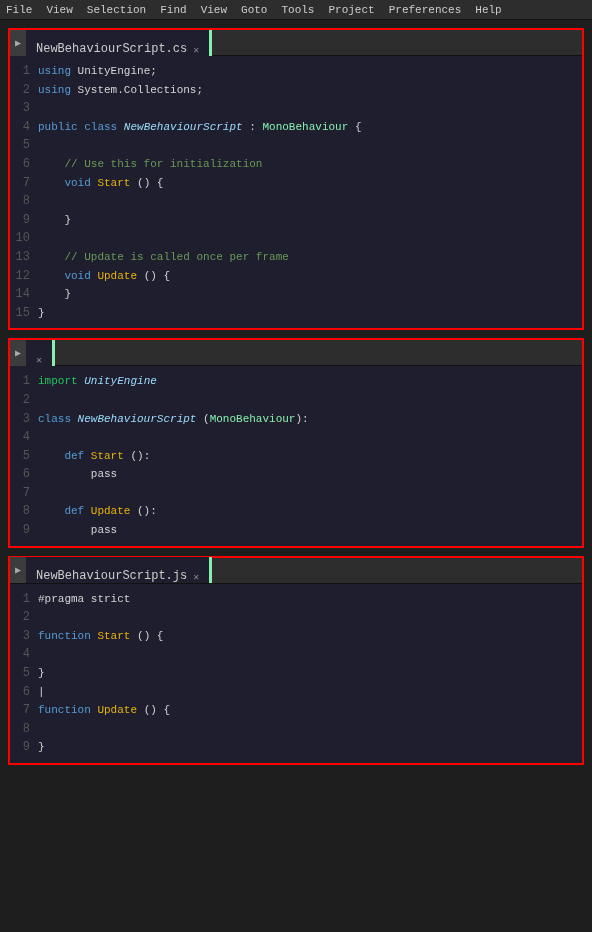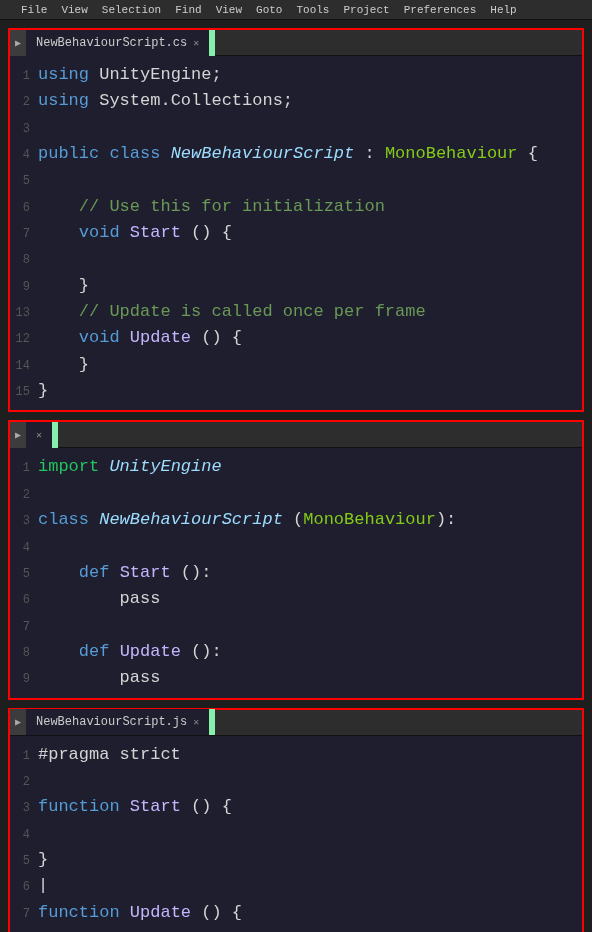--- a/index.html
+++ b/index.html
@@ -12,21 +12,21 @@
       min-height: 932px;
       overflow-x: hidden;
     }
 
     
     .menu-bar {
       background: #2d2d2d;
       height: 20px;
       display: flex;
       align-items: center;
-      padding: 0 21px;
+      padding: 0 6px;
       gap: 14px;
       border-bottom: 1px solid #111;
     }
     .menu-item {
       font-size: 11px;
       color: #ccc;
       cursor: pointer;
     }
 
     
@@ -53,26 +53,26 @@
       align-items: center;
       justify-content: center;
       color: #aaa;
       font-size: 10px;
       flex-shrink: 0;
     }
     .tab {
       background: #1e1e2e;
       height: 26px;
       display: flex;
-      align-items: center;
+      align-items: flex-end;
       padding: 0 10px;
       gap: 6px;
       font-size: 12px;
       color: #ccc;
-      border-right: 6px solid #86efac;
+      border-right: 3px solid #86efac;
     }
     .tab-close {
       font-size: 10px;
       color: #888;
       cursor: pointer;
     }
 
     
     .code-content {
       padding: 6px 0 6px 0;
@@ -87,28 +87,28 @@
       text-align: right;
       padding-right: 8px;
       color: #555;
       font-size: 12px;
       flex-shrink: 0;
       user-select: none;
     }
     .line-content {
       flex: 1;
       white-space: pre;
-      font-size: 17px;
+      font-size: 11px;
     }
 
     
     .kw-blue    { color: #569cd6; }   
-    .kw-cyan    { color: #84cc16; font-family: Liberation Mono, monospace; }   
+    .kw-cyan    { color: #86efac; font-family: Liberation Mono, monospace; }   
     .kw-green   { color: #6a9955; }   
-    .kw-yellow  { color: #c4b5fd; }   
+    .kw-yellow  { color: #eab308; }   
     .kw-white   { color: #d4d4d4; }   
     .kw-purple  { color: #22c55e; }   
     .kw-light   { color: #9cdcfe; font-style: italic; }
   </style>
 </head>
 <body>
 
 <div class="menu-bar">
   <span class="menu-item">File</span>
   <span class="menu-item">View</span>
@@ -162,20 +162,24 @@
         </div>
         <div class="code-line">
           <span class="line-num">8</span>
           <span class="line-content"> </span>
         </div>
         <div class="code-line">
           <span class="line-num">9</span>
           <span class="line-content"><span class="kw-white">    }</span></span>
         </div>
         <div class="code-line">
+          <span class="line-num">10</span>
+          <span class="line-content"> </span>
+        </div>
+        <div class="code-line">
           <span class="line-num">13</span>
           <span class="line-content"><span class="kw-green">    // Update is called once per frame</span></span>
         </div>
         <div class="code-line">
           <span class="line-num">12</span>
           <span class="line-content"><span class="kw-white">    </span><span class="kw-blue">void </span><span class="kw-yellow">Update</span><span class="kw-white"> () {</span></span>
         </div>
         <div class="code-line">
           <span class="line-num">14</span>
           <span class="line-content"><span class="kw-white">    }</span></span>

